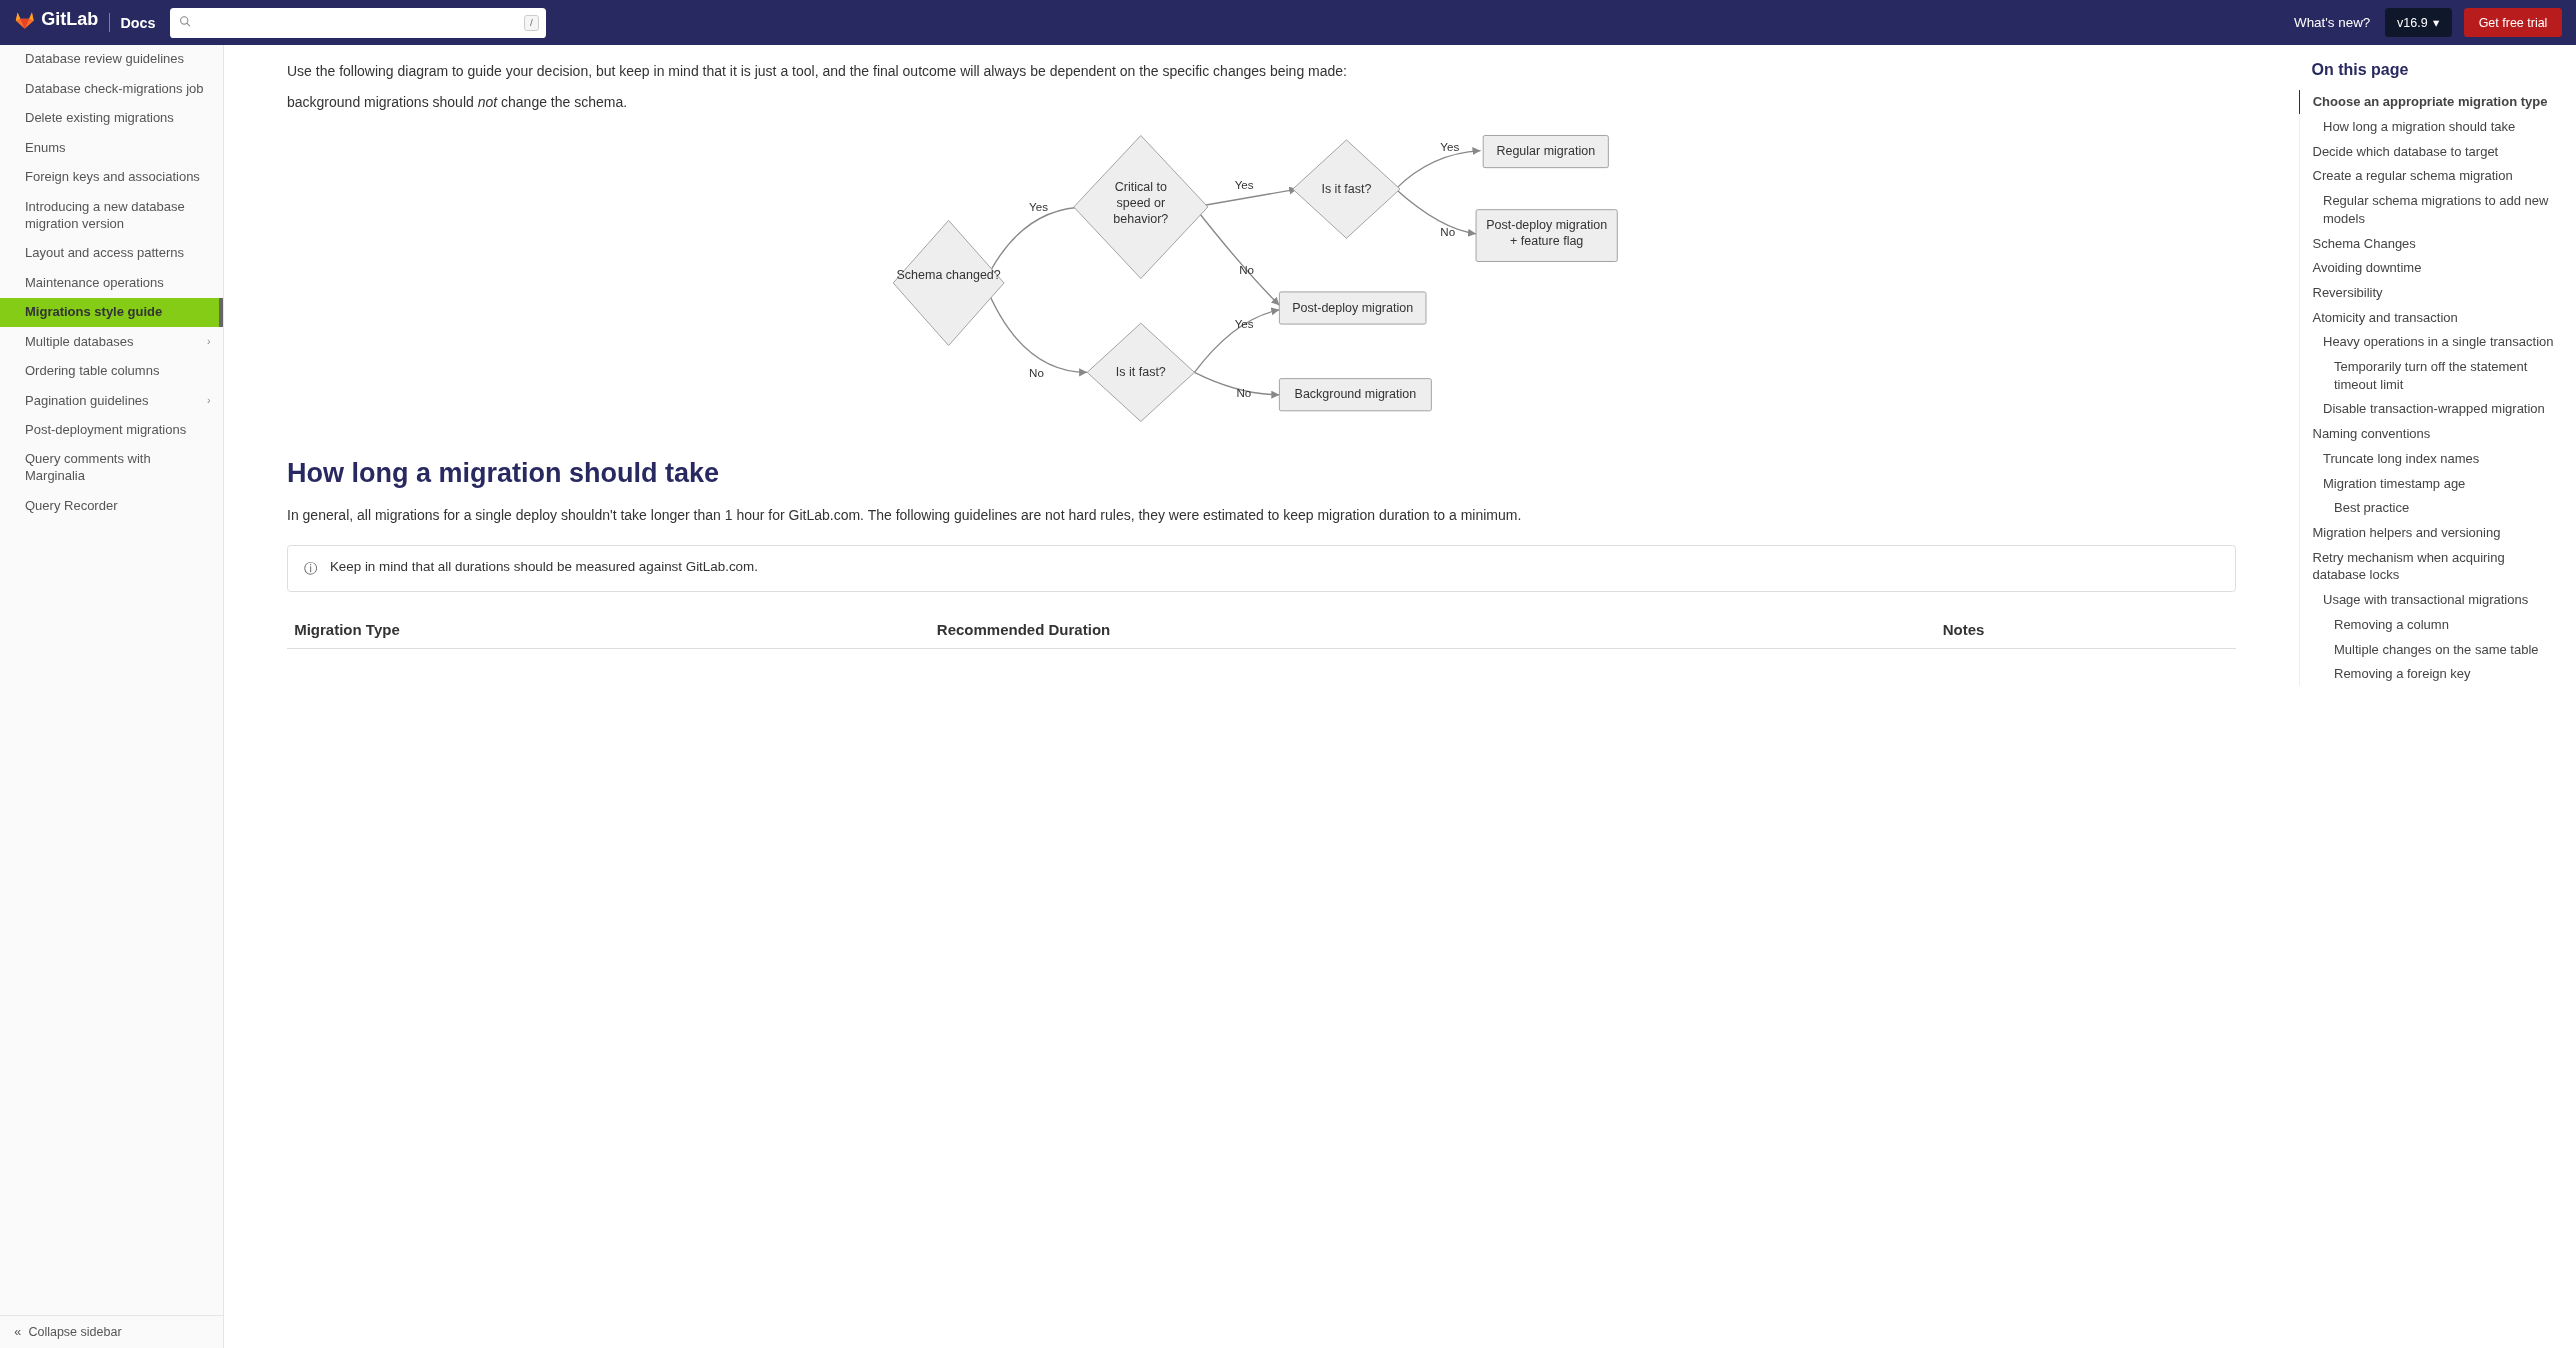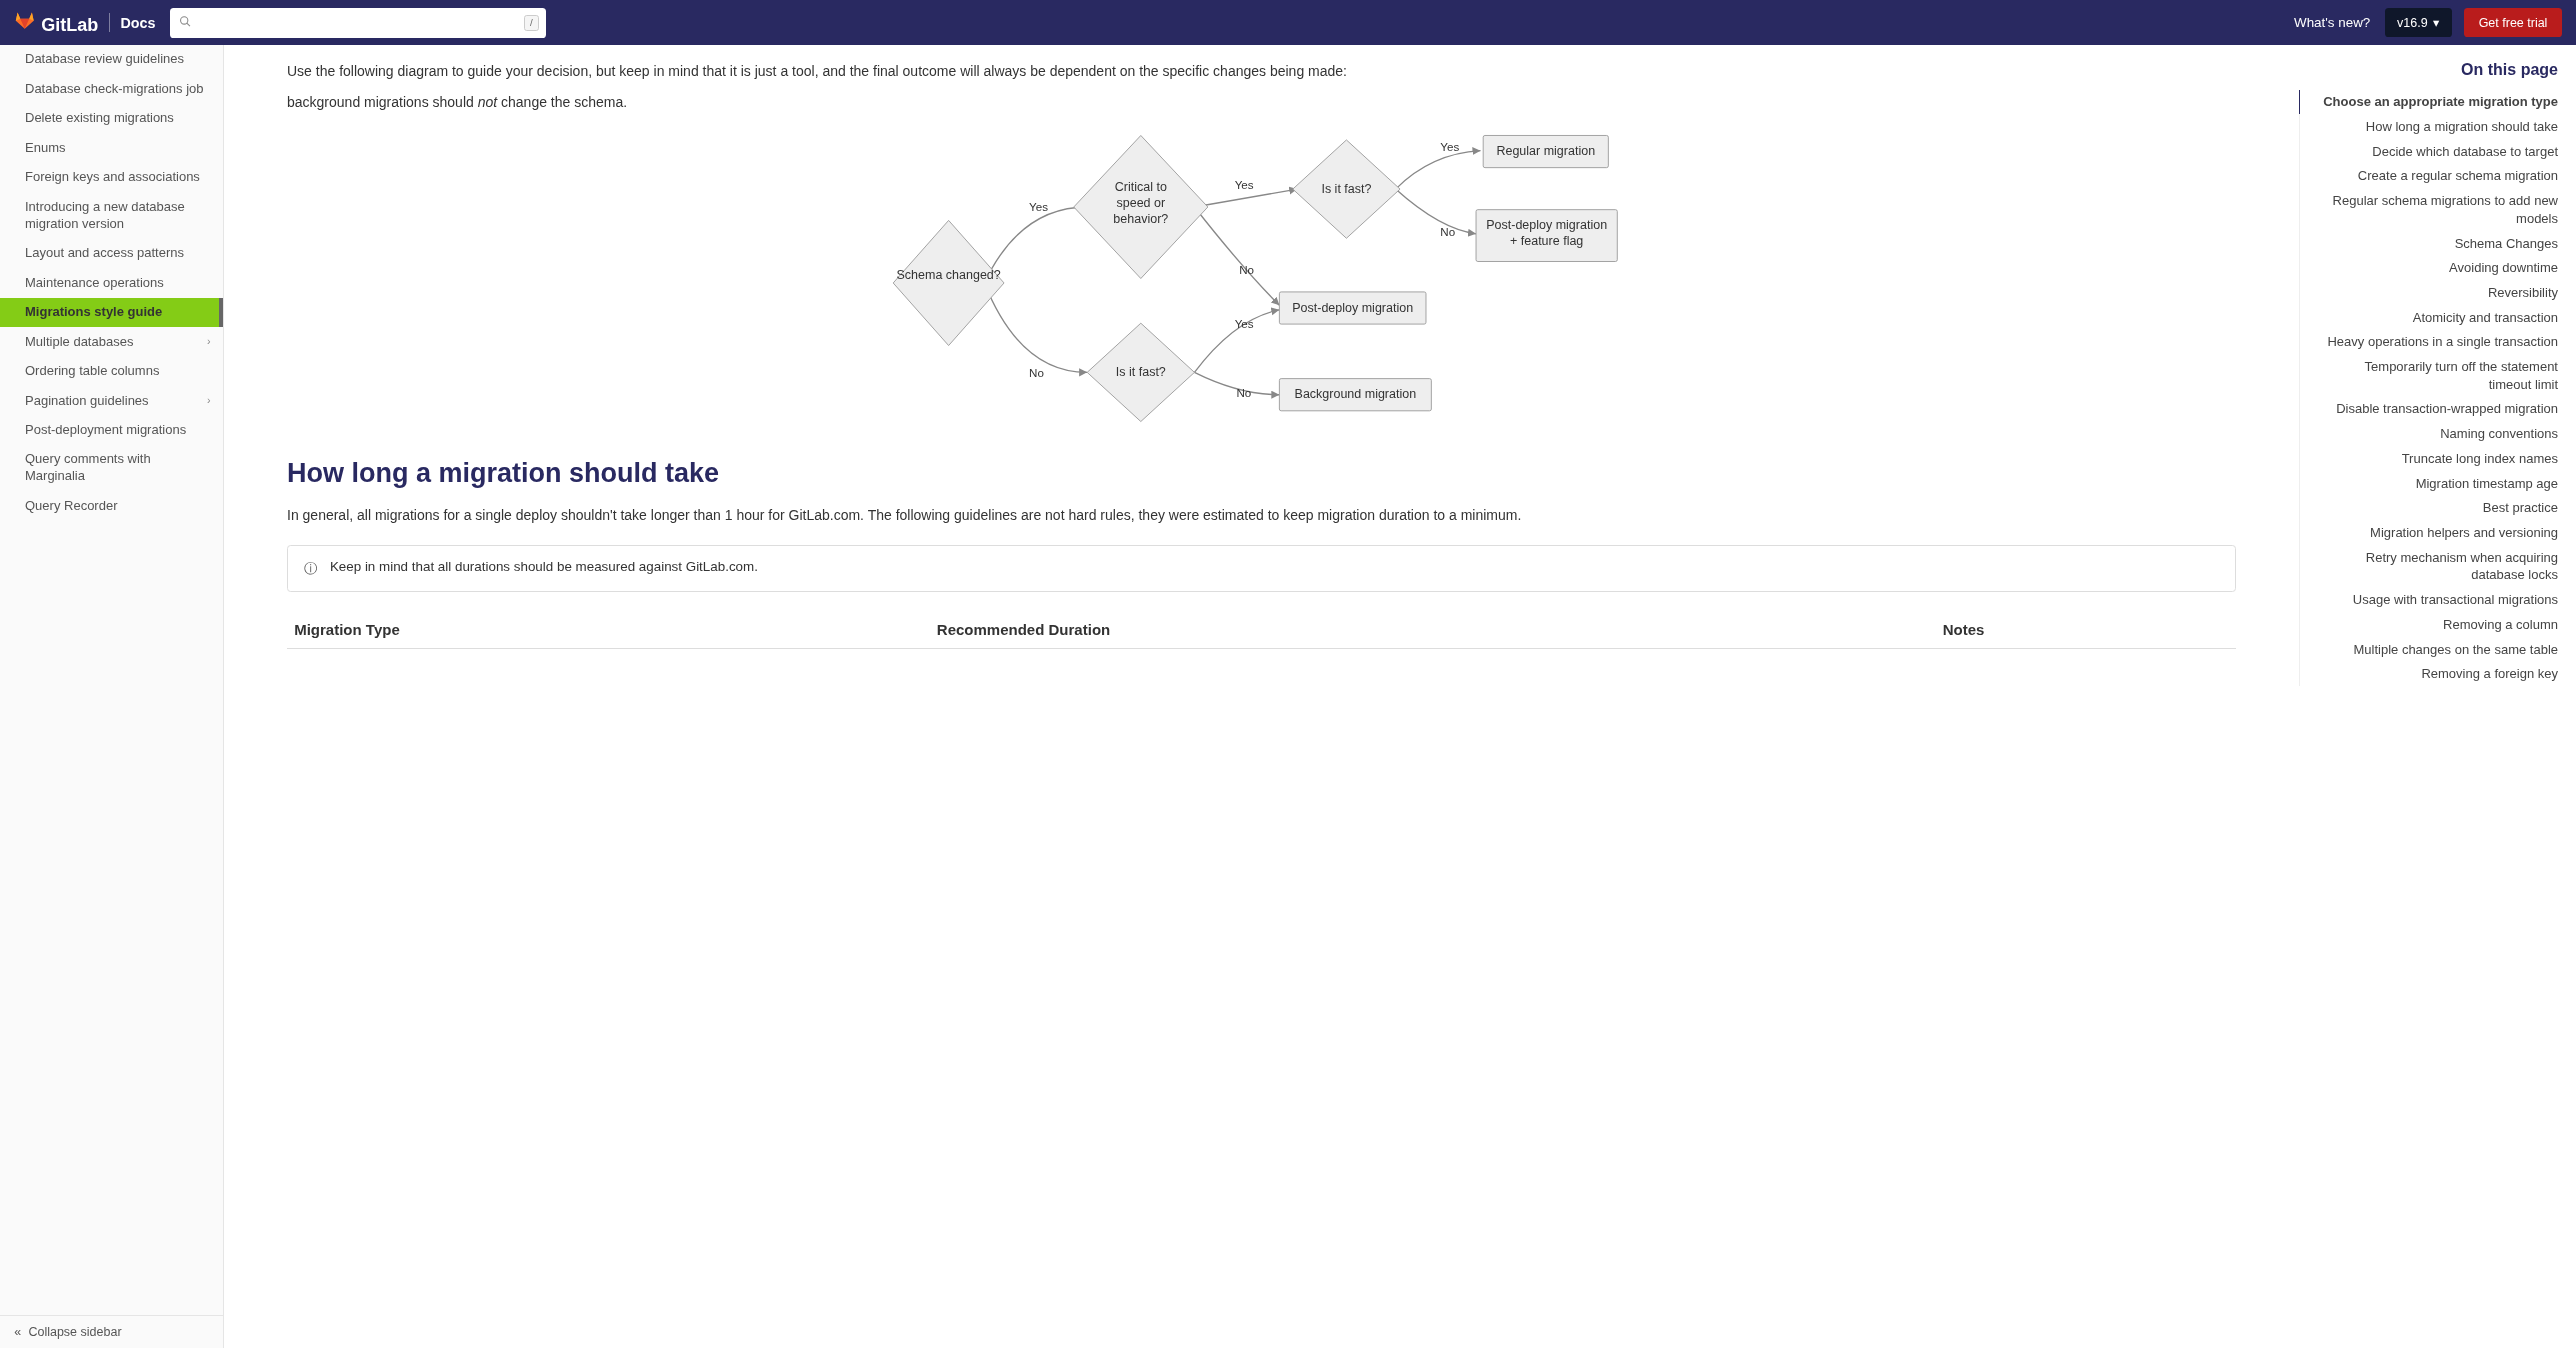--- a/index.html
+++ b/index.html
@@ -1,19 +1,19 @@
 <!DOCTYPE html>
 <html style="font-size:14.3px"><head>
 <meta charset="utf-8">
 <style>
 * { box-sizing: border-box; margin: 0; padding: 0; }
 body { font-family: -apple-system, BlinkMacSystemFont, "Segoe UI", Helvetica, Arial, sans-serif; font-size: 13.4px; color: #333; }
 
 .header { background: #292961; height: 45px; display: flex; align-items: center; padding: 0 14.3px; color: #fff; }
-.logo { display: flex; align-items: flex-end; gap: 5.4px; font-weight: 600; font-size: 18px; }
+.logo { display: flex; align-items: flex-start; gap: 5.4px; font-weight: 600; font-size: 18px; }
 .logo-divider { width: 0.9px; height: 19.7px; background: rgba(255,255,255,0.4); margin: 0 10.7px; }
 .docs-label { font-size: 14.3px; font-weight: 700; }
 .search-wrap { margin-left: 14.3px; position: relative; }
 .search-input { width: 376px; height: 30px; border-radius: 3.6px; border: none; background: #fff; padding: 0 27px 0 29px; font-size: 12.5px; }
 .search-icon-left { position: absolute; left: 9px; top: 50%; transform: translateY(-50%); color: #888; }
 .search-slash { position: absolute; right: 7.2px; top: 50%; transform: translateY(-50%); border: 0.9px solid #ccc; border-radius: 2.7px; font-size: 9.8px; width: 14.3px; height: 16px; display:flex; align-items:center; justify-content:center; color:#666; background:#f5f5f5;}
 .header-spacer { flex: 1; }
 .header-link { color: #fff; font-size: 13.4px; margin-right: 14.3px; text-decoration: none; }
 .version-btn { background: #0f172a; border: none; color: #fff; padding: 7.2px 12.5px; border-radius: 3.6px; font-size: 12.5px; margin-right: 12.5px; display:flex; align-items:center; gap:5.4px;}
 .trial-btn { background: #b91c1c; border: none; color: #fff; padding: 7.2px 14.3px; border-radius: 3.6px; font-size: 12.5px; font-weight: 500; }
@@ -40,21 +40,21 @@
 .d-line { stroke: #888; stroke-width: 1.5; fill: none; }
 .d-arrow { fill: #888; }
 .d-edge { font-size: 13px; fill: #333; }
 
 .info-box { border: 0.9px solid #ddd; border-radius: 3.6px; padding: 12.5px 16px; margin: 18px 0; display:flex; gap:12.5px; align-items:flex-start;}
 .info-icon { font-size: 13.4px; color: #555; margin-top: 1.8px;}
 
 table.migration-table { width: 100%; border-collapse: collapse; margin-top: 14.3px; }
 table.migration-table th { text-align: left; padding: 10.7px 7.2px; font-weight: 600; font-size: 15px; border-bottom: 0.9px solid #ddd; }
 
-.toc { width: 277px; padding: 16px 18px 18px 0; overflow-y: auto; flex-shrink:0;text-align:right;}
+.toc { width: 277px; padding: 16px 18px 18px 0; overflow-y: auto; flex-shrink:0;}
 .toc-heading { font-size: 16px; font-weight: 700; color: #292961; margin-bottom: 10.7px; padding-left: 12.5px;}
 .toc-list { list-style: none; border-left: 1.8px solid #eee; }
 .toc-item { font-size: 13px; line-height: 1.35; padding: 3.6px 0 3.6px 12.5px; color: #444; }
 .toc-item.lvl1 { padding-left: 12.5px; }
 .toc-item.lvl2 { padding-left: 23px; }
 .toc-item.lvl3 { padding-left: 34px; }
 .toc-item.active { border-left: 2.7px solid #292961; margin-left: -1.8px; font-weight: 600; }
 
 .fox-icon svg { width: 21.5px; height: 21.5px; }
 </style>

